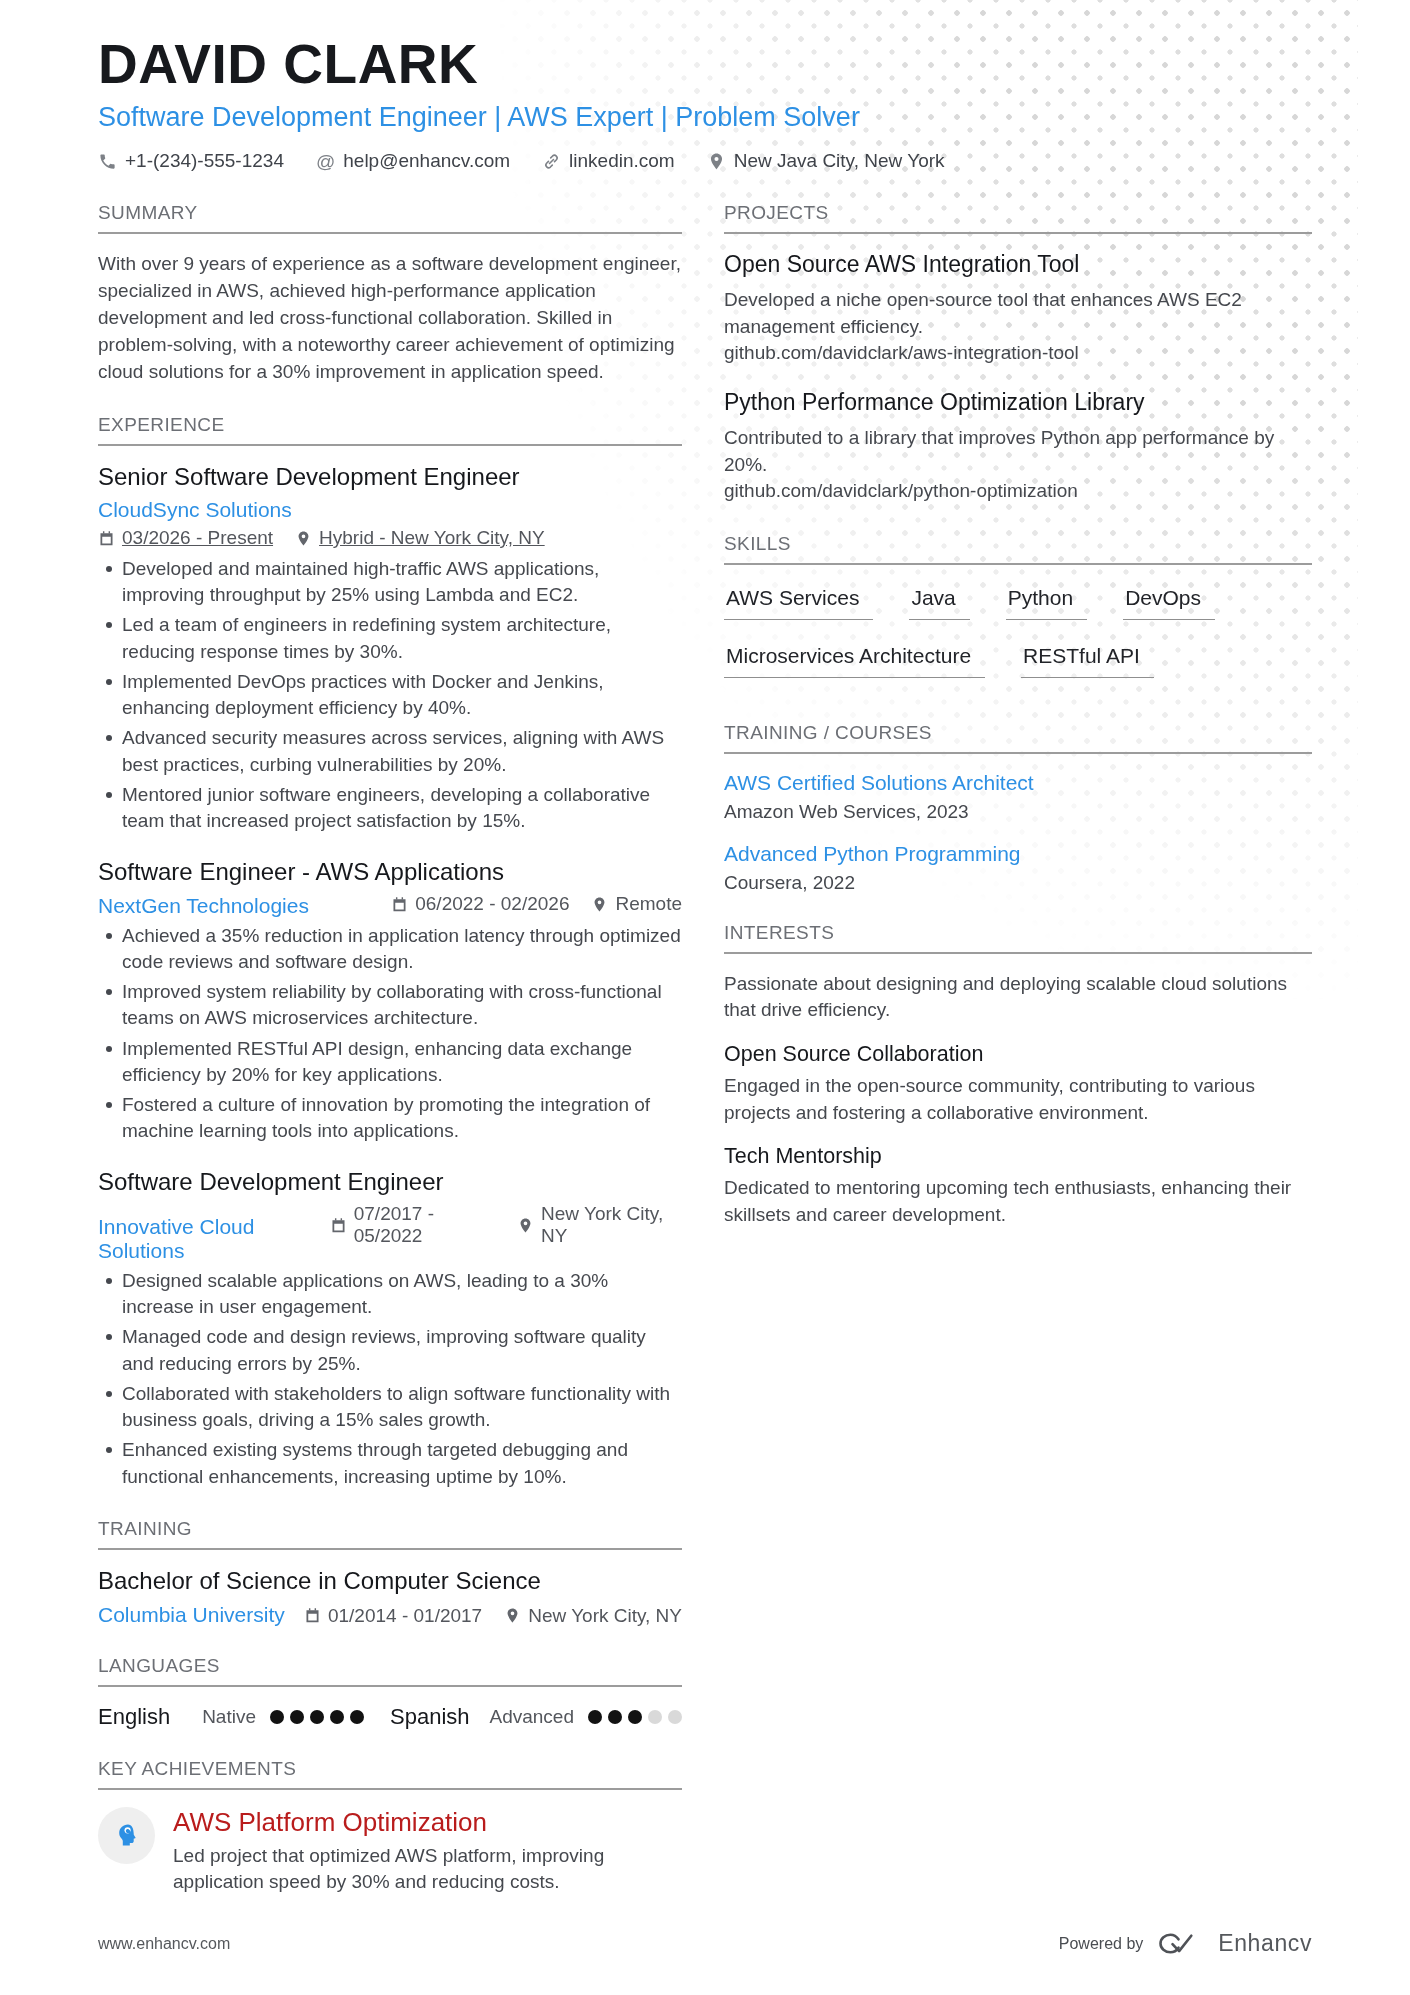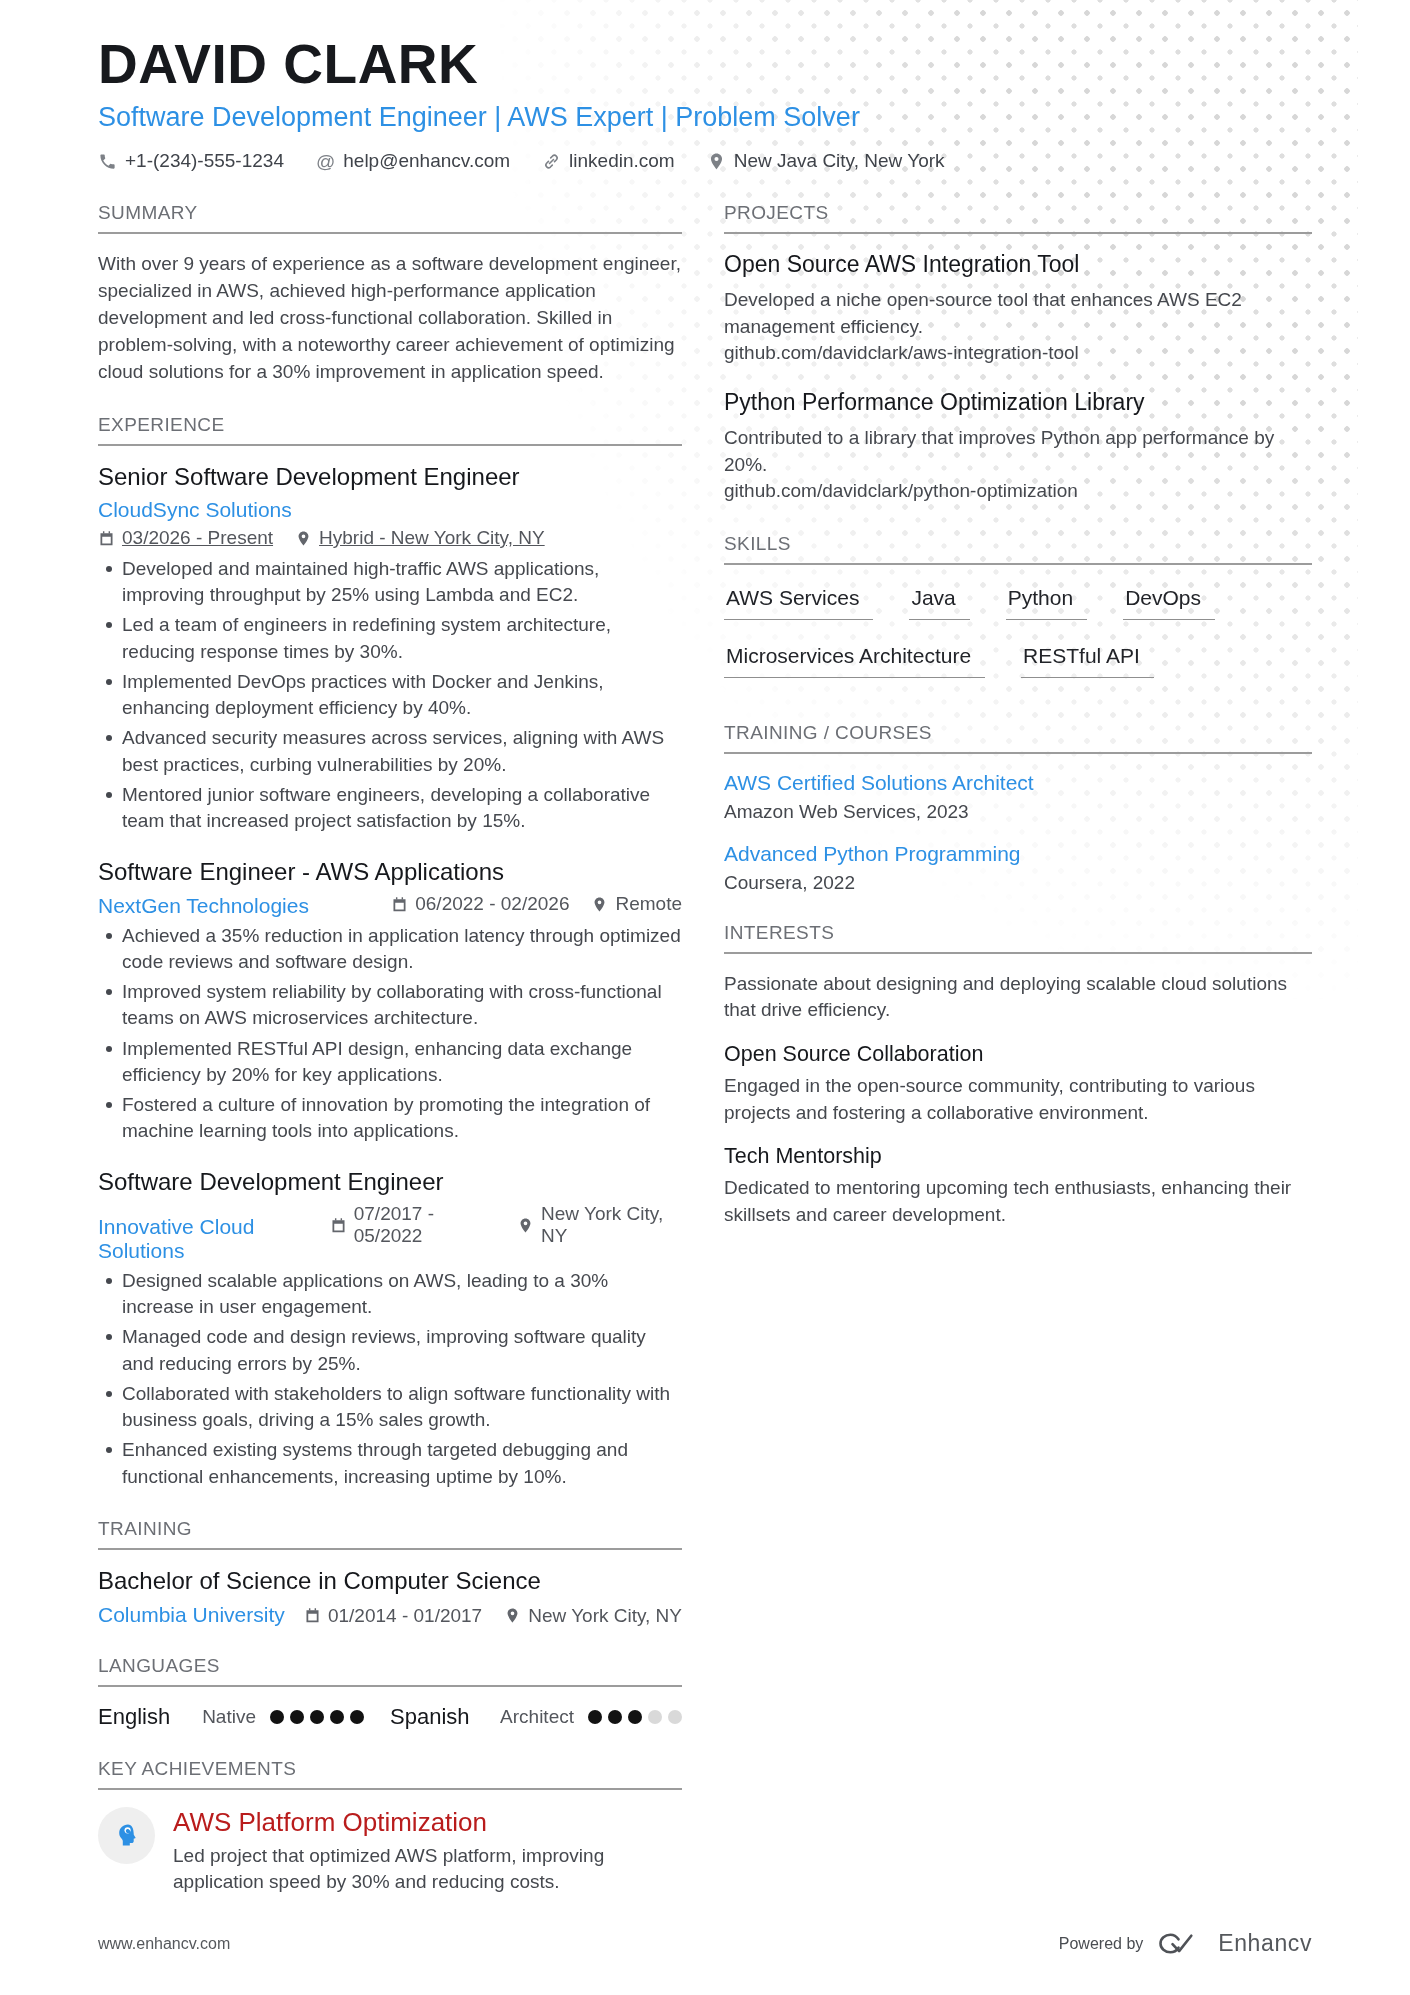--- a/index.html
+++ b/index.html
@@ -322,21 +322,21 @@
                     <span class="dot"></span>
                     <span class="dot"></span>
                     <span class="dot"></span>
                     <span class="dot"></span>
                 </span>
               </span>
             </div>
             <div class="lang-cell">
               <span class="lang-name">Spanish</span>
               <span class="lang-right">
-                <span class="lang-level">Architect</span>
+                <span class="lang-level">Advanced</span>
                 <span class="dots">
                   <span class="dot"></span>
                     <span class="dot"></span>
                     <span class="dot"></span>
                     <span class="dot empty"></span>
                     <span class="dot empty"></span>
                 </span>
               </span>
             </div>
           </div>

